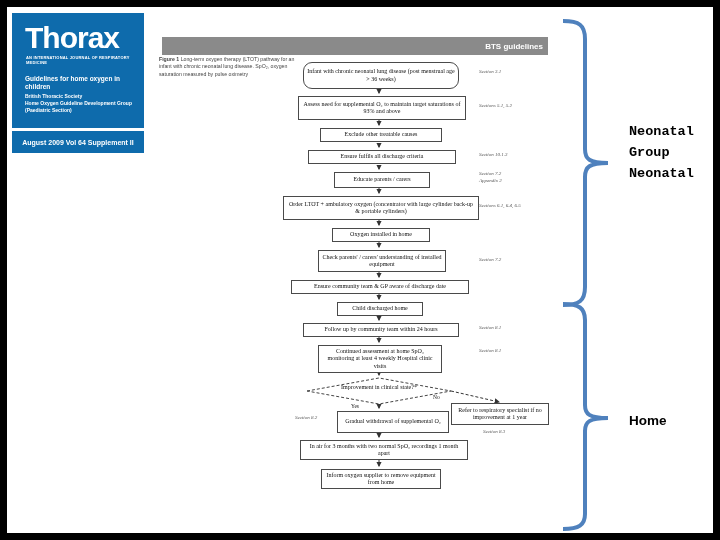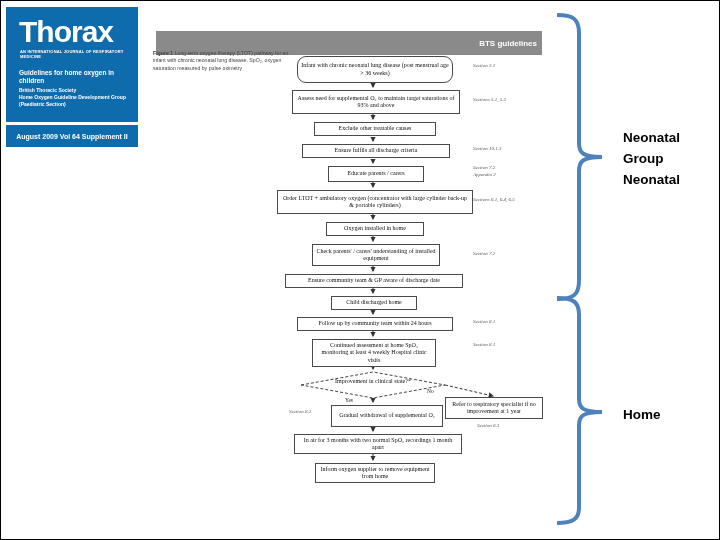--- a/index.html
+++ b/index.html
@@ -1,30 +1,30 @@
 <!DOCTYPE html>
 <html><head>
 <meta charset="utf-8">
 <style>
   html,body{margin:0;padding:0;background:#fff;}
-  #slide{position:relative;width:720px;height:540px;background:#fff;border:1px solid #000000;
+  #slide{position:relative;width:720px;height:540px;background:#fff;border:7px solid #000000;
          box-sizing:border-box;overflow:hidden;font-family:"Liberation Sans",sans-serif;}
 
   
   .cover-main{position:absolute;left:5px;top:6px;width:132px;height:115px;background:#0e6bac;color:#fff;}
   .cover-title{position:absolute;left:13px;top:8px;font-size:30px;font-weight:bold;letter-spacing:-1px;
                font-family:"Liberation Sans",sans-serif;}
   .cover-subtitle{position:absolute;left:14px;top:42px;font-size:4px;letter-spacing:.2px;font-weight:bold;}
   .cover-headline{position:absolute;left:13px;top:62px;width:112px;font-size:6.5px;font-weight:bold;line-height:1.2;}
   .cover-orgs{position:absolute;left:13px;top:80px;width:112px;font-size:5px;font-weight:bold;line-height:1.35;}
   .cover-bar{position:absolute;left:5px;top:124px;width:132px;height:22px;background:#0e6bac;color:#fff;
              display:flex;align-items:center;justify-content:center;font-size:7px;font-weight:bold;}
 
   
-  .page-header{position:absolute;left:155px;top:30px;width:386px;height:24px;background:#8a8a8a;color:#fff;
+  .page-header{position:absolute;left:155px;top:30px;width:386px;height:18px;background:#8a8a8a;color:#fff;
                font-size:8px;font-weight:bold;display:flex;align-items:center;justify-content:flex-end;
                padding-right:5px;box-sizing:border-box;}
   .fig-caption{position:absolute;left:152px;top:49px;width:138px;font-size:5.2px;line-height:1.4;color:#444;}
   .fig-caption b{font-weight:bold;}
 
   .fnode{position:absolute;border:1px solid #4a4a4a;background:#fff;display:flex;align-items:center;
          justify-content:center;text-align:center;font:6px/1.18 "Liberation Serif",serif;color:#111;
          padding:1px 3px;box-sizing:border-box;}
   .rounded{border-radius:9px;}
   .fnote{position:absolute;font:italic 5px/1.35 "Liberation Serif",serif;color:#555;white-space:pre-line;}
@@ -117,20 +117,20 @@
   <div class="fnote" style="left:472px;top:318px;">Section 8.1</div>
   <div class="fnote" style="left:472px;top:341px;">Section 8.1</div>
   <div class="fnote" style="left:288px;top:408px;width:40px;">Section 8.2</div>
   <div class="fnote" style="left:476px;top:422px;">Section 8.3</div>
 
   <svg class="brace-svg" width="720" height="540" viewBox="0 0 720 540">
     <path d="M556,14 C572,14 578,18 578,32 L578,142 C578,152 582,156 601,156 C582,156 578,160 578,170 L578,280 C578,294 572,298 556,298" fill="none" stroke="#4f81bd" stroke-width="4"></path>
     <path d="M556,297 C572,297 578,301 578,313 L578,398 C578,407 582,411 601,411 C582,411 578,415 578,424 L578,507 C578,518 572,522 556,522" fill="none" stroke="#4f81bd" stroke-width="4"></path>
   </svg>
 
-  <div class="anno" style="top:126px;">
+  <div class="anno" style="top:114px;font-family:Liberation Mono, monospace;">
     <div>Neonatal</div>
     <div>Group</div>
     <div>Neonatal</div>
   </div>
   <div class="anno" style="top:403px;">Home</div>
 
 </div>
 
 </body></html>

